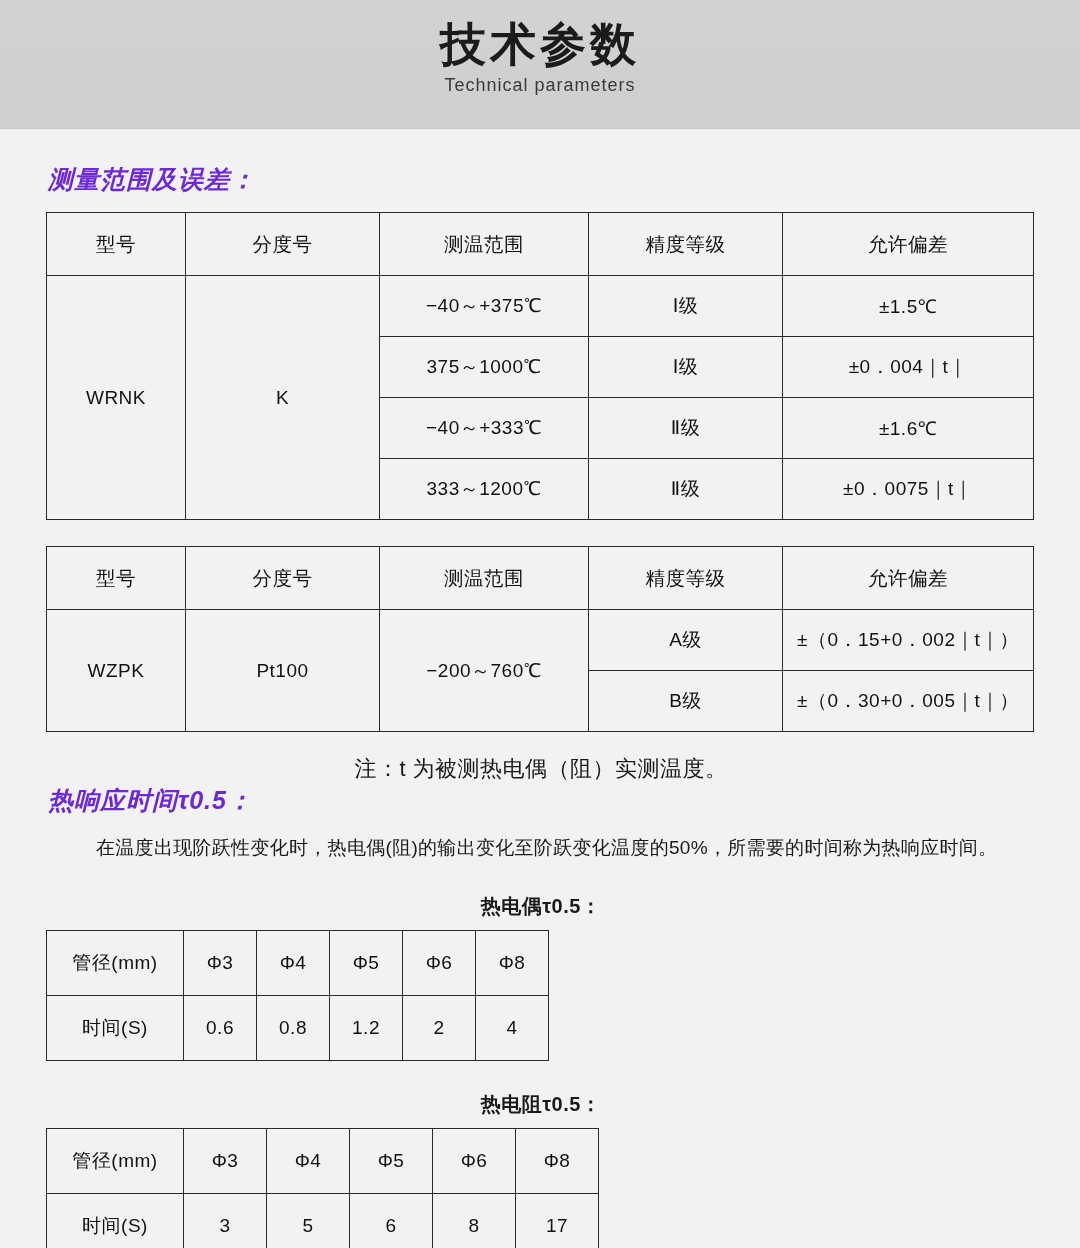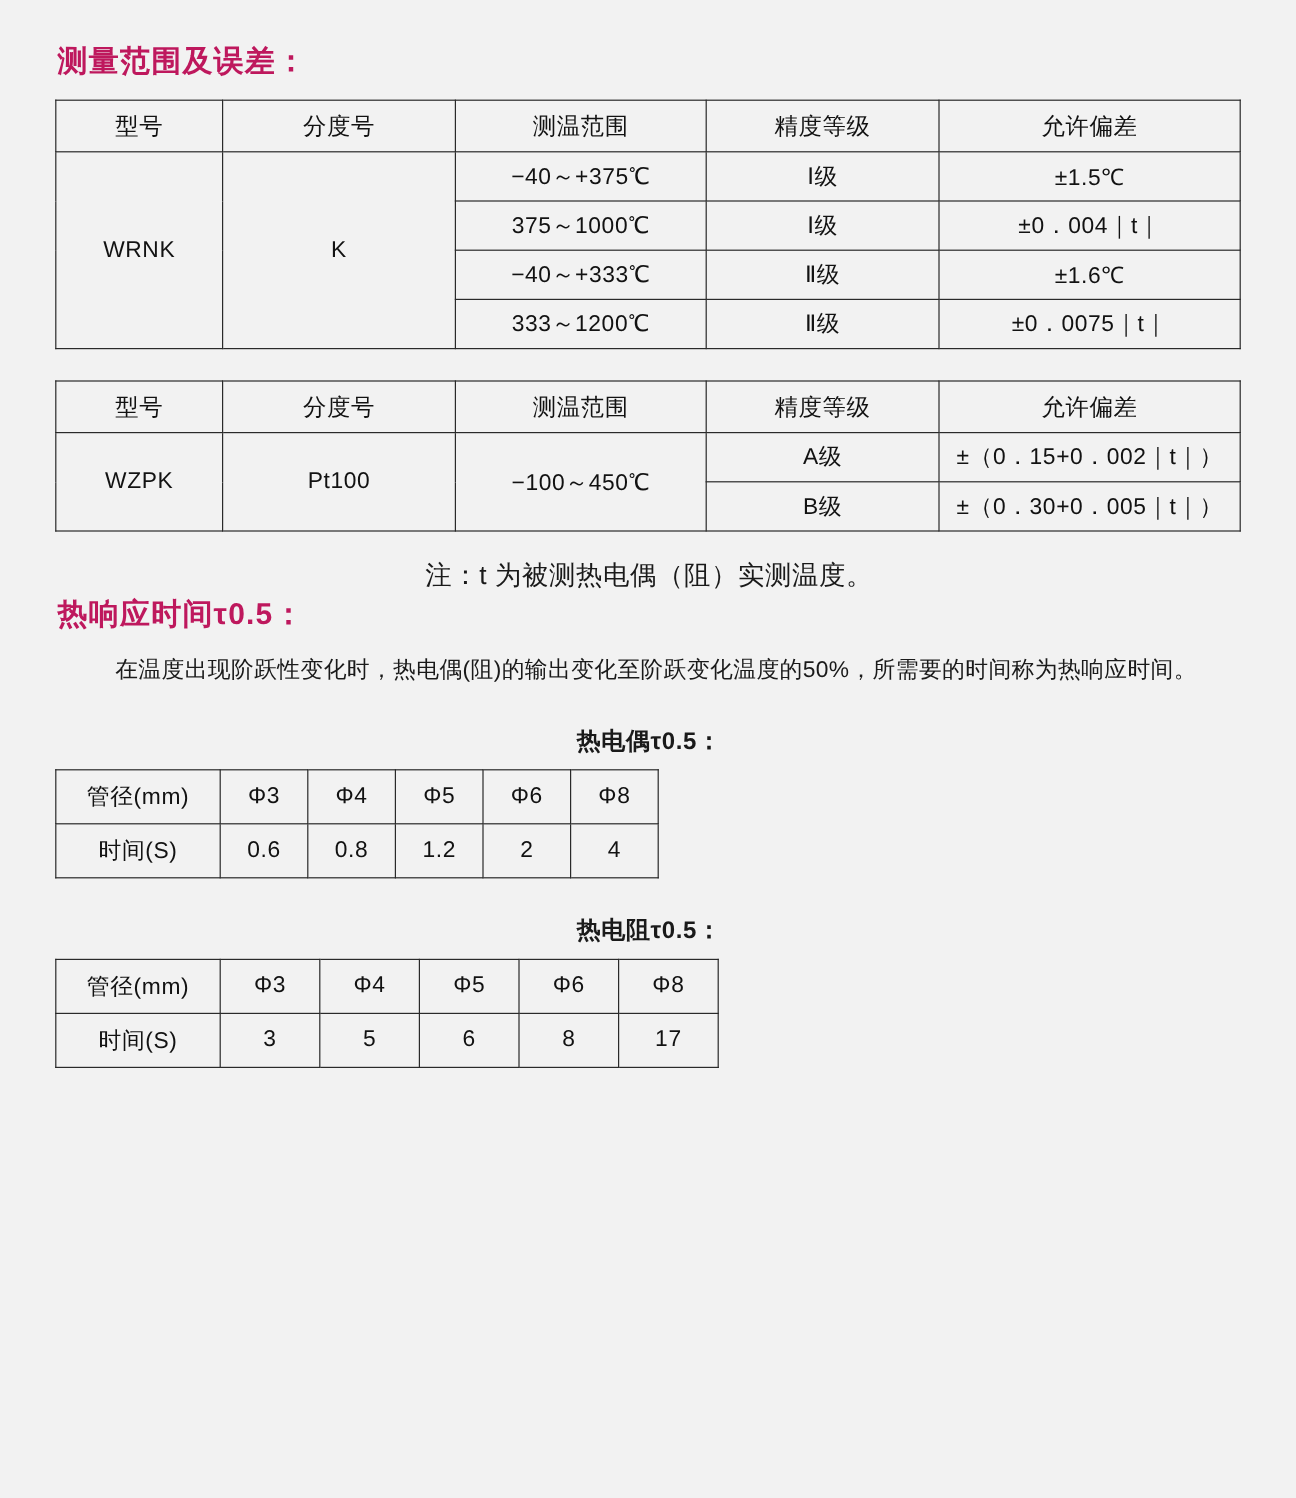--- a/index.html
+++ b/index.html
@@ -49,23 +49,24 @@
     color: #3a3a3a;
   }
 
   
   .content {
     padding: 34px 46px 0 46px;
   }
   .section-title {
     font-size: 25px;
     font-weight: bold;
-    color: #be185d;
+    color: #6d28d9;
     letter-spacing: 1px;
     margin: 0 0 16px 2px;
+    font-style: italic;
   }
   .section-title.sub {
     font-size: 25px;
   }
   .small-title {
     font-size: 20px;
     font-weight: bold;
     margin: 30px 0 10px 2px;
     letter-spacing: 0.5px;
     text-align: center;
@@ -79,21 +80,21 @@
   table.range {
     width: 988px;
     table-layout: fixed;
   }
   table td, table th {
     border: 1px solid #2a2a2a;
     text-align: center;
     font-weight: normal;
     font-size: 19px;
     height: 40px;
-    padding: 0 4px;
+    padding: 10px 4px;
     color: #121212;
     letter-spacing: 0.5px;
   }
   table.range th {
     font-size: 19.5px;
     height: 42px;
   }
   .col-model  { width: 130px; }
   .col-grade  { width: 185px; }
   .col-range  { width: 200px; }
@@ -129,20 +130,26 @@
     text-align: center;
   }
   table.tau .d-cell { width: 64px; }
   table.tau .d-cell-wide { width: 74px; }
 </style>
 </head>
 <body>
 
 <div class="page">
 
+  <div class="banner">
+    <div class="banner-inner">
+      <div class="banner-title">技术参数</div>
+      <div class="banner-sub">Technical parameters</div>
+    </div>
+  </div>
 
   <div class="content">
 
     <h2 class="section-title">测量范围及误差：</h2>
 
     <table class="range">
       <tbody>
           <tr>
         <th class="col-model">型号</th>
         <th class="col-grade">分度号</th>
@@ -182,21 +189,21 @@
           <tr>
         <th class="col-model">型号</th>
         <th class="col-grade">分度号</th>
         <th class="col-range">测温范围</th>
         <th class="col-acc">精度等级</th>
         <th class="col-dev">允许偏差</th>
       </tr>
       <tr>
         <td rowspan="2">WZPK</td>
         <td rowspan="2">Pt100</td>
-        <td rowspan="2">−100～450℃</td>
+        <td rowspan="2">−200～760℃</td>
         <td>A级</td>
         <td>±（0．15+0．002｜t｜）</td>
       </tr>
       <tr>
         <td>B级</td>
         <td>±（0．30+0．005｜t｜）</td>
       </tr>
     </tbody>
       </table>
 

